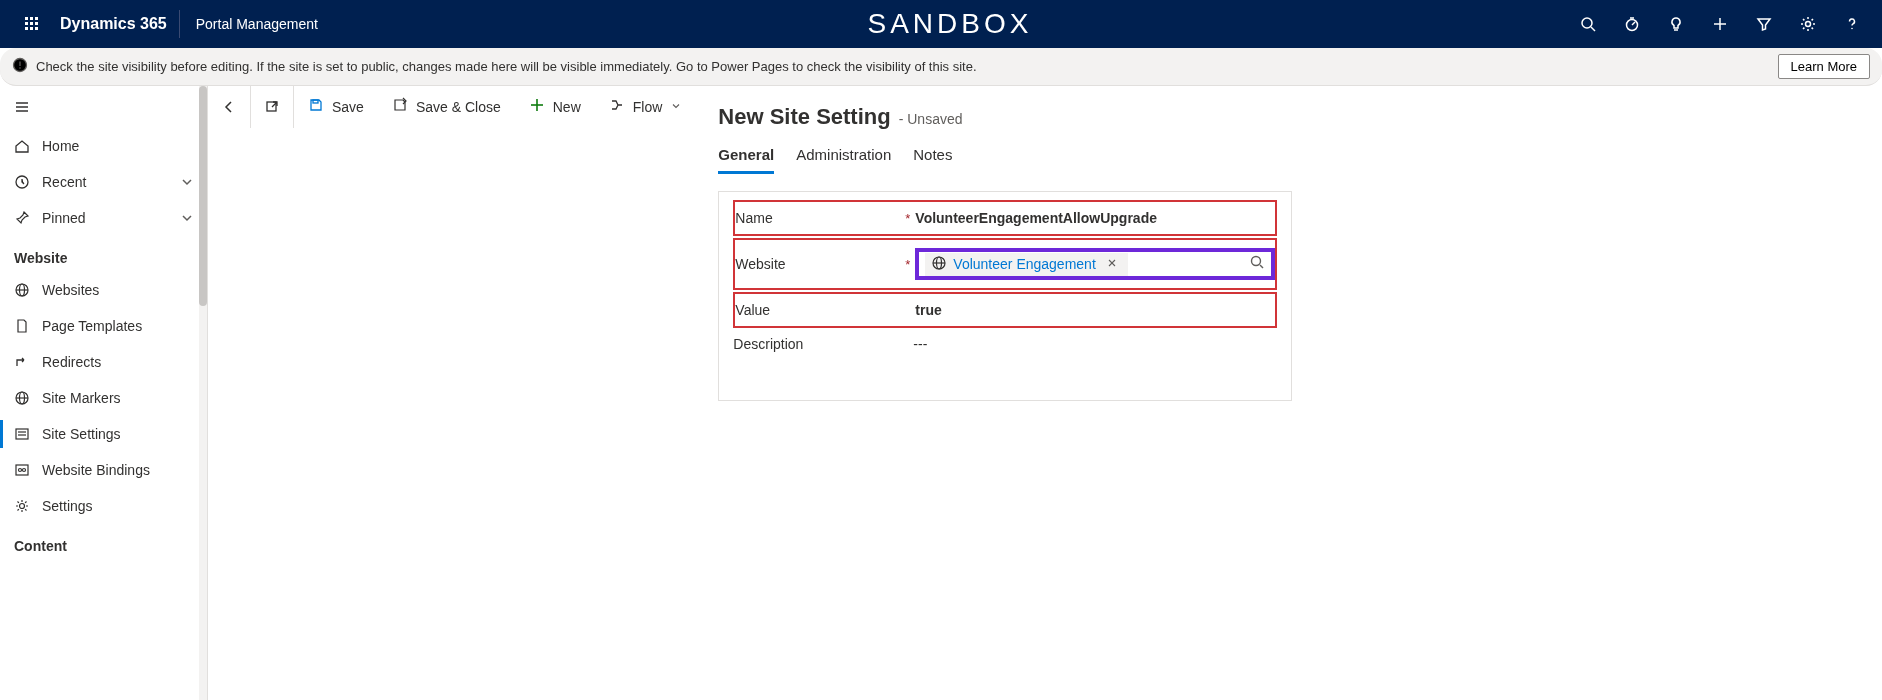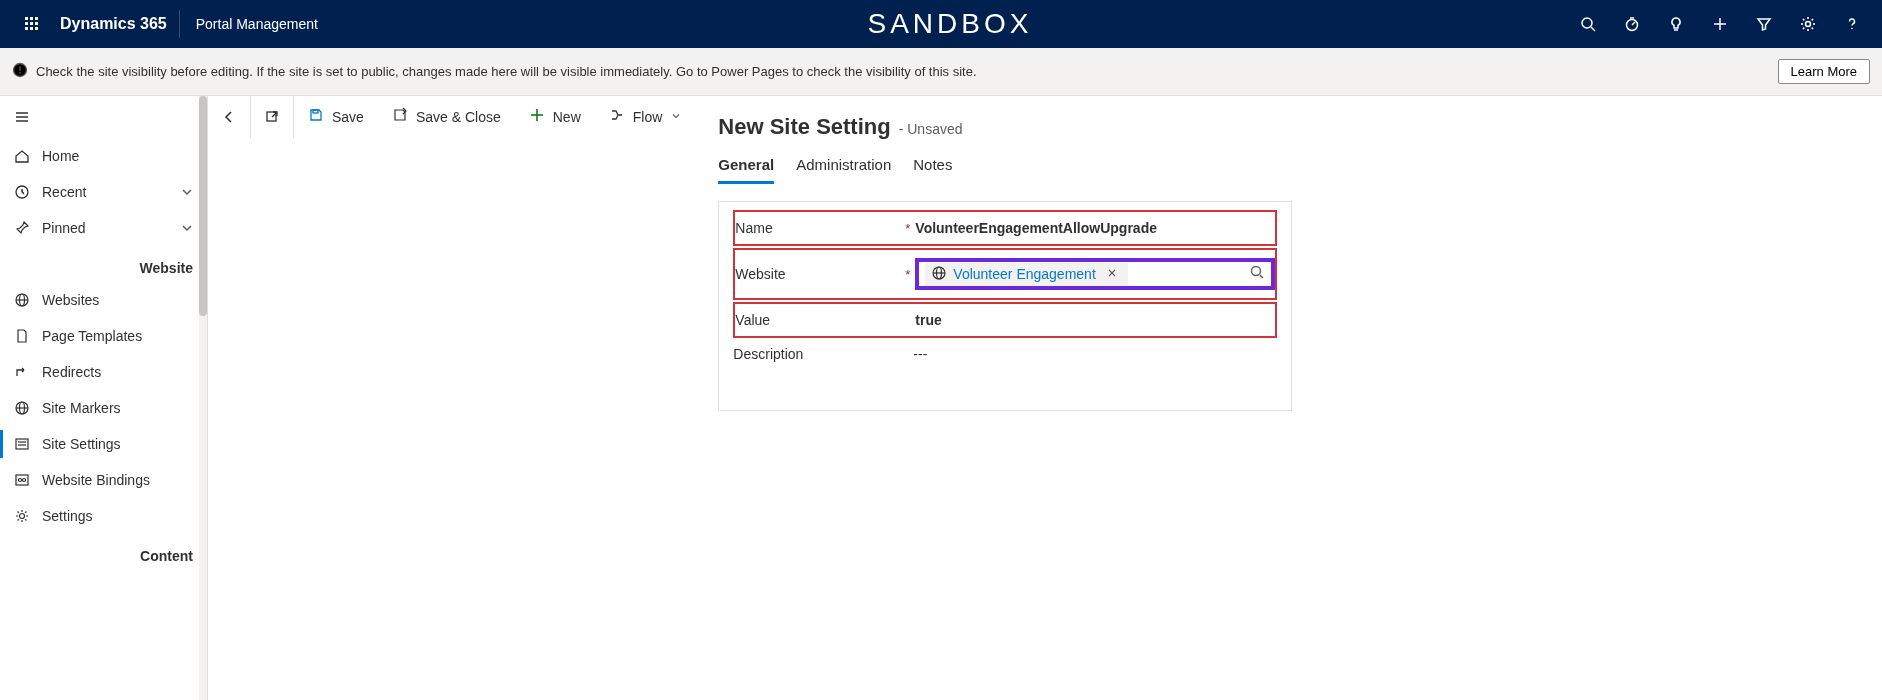--- a/index.html
+++ b/index.html
@@ -14,38 +14,38 @@
   .topnav .brand { font-weight:600; font-size:16px; padding:0 12px 0 4px; border-right:1px solid #3a4a72; height:28px; display:flex; align-items:center;text-align:center;}
   .topnav .appname { padding:0 16px; font-size:14px; }
   .topnav .center { flex:1; display:flex; justify-content:center; }
   .topnav .center span { font-size:28px; font-weight:300; letter-spacing:4px; }
   .topnav .right { display:flex; align-items:center; }
   .topnav .ticon { width:44px; height:48px; display:flex; align-items:center; justify-content:center; cursor:pointer; }
   .topnav svg { stroke:#fff; fill:none; }
 
   
   .infobar {
-    height:48px; background:#f3f2f1; border-bottom:1px solid #e1dfdd;
-    display:flex; align-items:center; padding:0 12px; font-size:13px; color:#323130;
+    height:38px; background:#f3f2f1; border-bottom:1px solid #e1dfdd;
+    display:flex; align-items:center; padding:0 12px; font-size:13px; color:#323130;border-radius:16px;
   }
   .infobar .msg { flex:1; display:flex; align-items:center; gap:8px; }
   .infobar button {
     background:#fff; border:1px solid #8a8886; padding:4px 12px; font-size:13px;
     cursor:pointer; border-radius:2px;
   }
 
   
   .main { display:flex; height:calc(700px - 48px - 38px); }
 
   
   .sidebar {
     width:208px; border-right:1px solid #e1dfdd; display:flex; flex-direction:column;
     padding-top:0; position:relative;
   }
-  .sidebar .scroll { overflow-y:auto; height:100%;text-align:right; }
+  .sidebar .scroll { overflow-y:auto; height:100%; }
   .sidebar .burger { height:42px; display:flex; align-items:center; padding:0 14px; cursor:pointer;}
   .nav-item {
     display:flex; align-items:center; padding:0 14px; height:36px; font-size:14px;
     color:#323130; cursor:pointer; position:relative;
   }
   .nav-item .nicon { width:28px; display:flex; align-items:center; }
   .nav-item .chev { position:absolute; right:12px; top:10px; }
   .nav-item.selected { background:#fff; }
   .nav-item.selected::before {
     content:""; position:absolute; left:0; top:4px; bottom:4px; width:3px; background:#0078d4;

